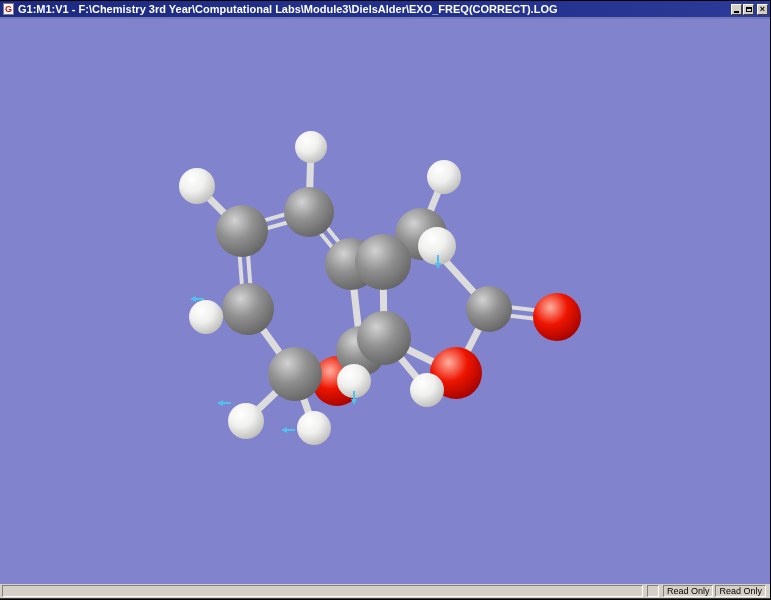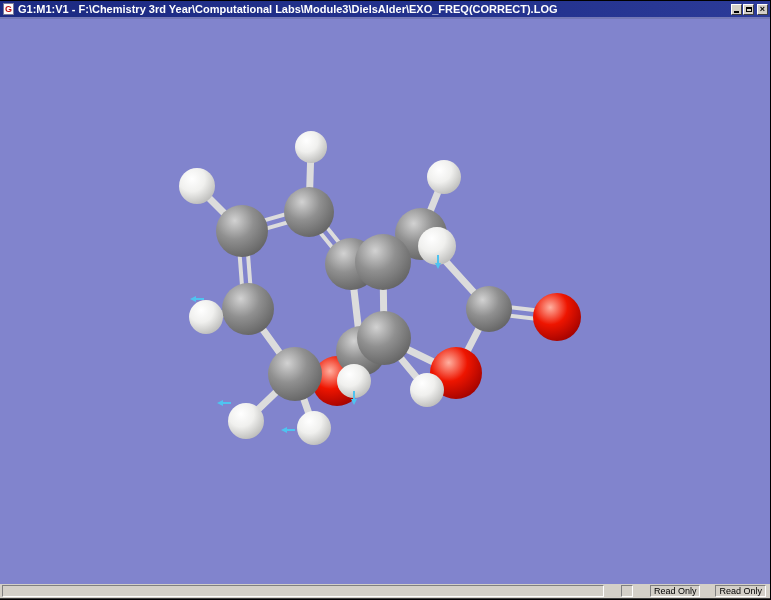--- a/index.html
+++ b/index.html
@@ -37,21 +37,20 @@
   .glyph-min{width:5px;height:2px;background:#000;margin-top:5px;}
   .glyph-restore{width:6px;height:5px;border:1px solid #000;border-top-width:2px;box-sizing:border-box;}
   .glyph-close{font-size:9px;font-weight:bold;color:#000;line-height:9px;}
   .strip{height:2px;background:#7478b6;flex:0 0 auto;}
   .viewport{position:relative;height:565px;flex:0 0 auto;overflow:hidden;}
   .viewport svg{display:block;}
   .statusbar{
     height:15px;flex:0 0 auto;background:#d4d0c8;
     display:flex;align-items:center;padding:1px 2px 1px 2px;box-sizing:border-box;
     border-bottom:1px solid #404040;
-    gap:13px;
   }
   .sb-panel{
     height:12px;box-sizing:border-box;
     border-top:1px solid #808080;border-left:1px solid #808080;
     border-bottom:1px solid #fff;border-right:1px solid #fff;
     font-size:9px;color:#000;line-height:10px;padding:0 3px;
     white-space:nowrap;
   }
   .sb-long{flex:1 1 auto;margin-right:4px;}
   .sb-sliver{width:12px;flex:0 0 auto;margin-right:4px;}

